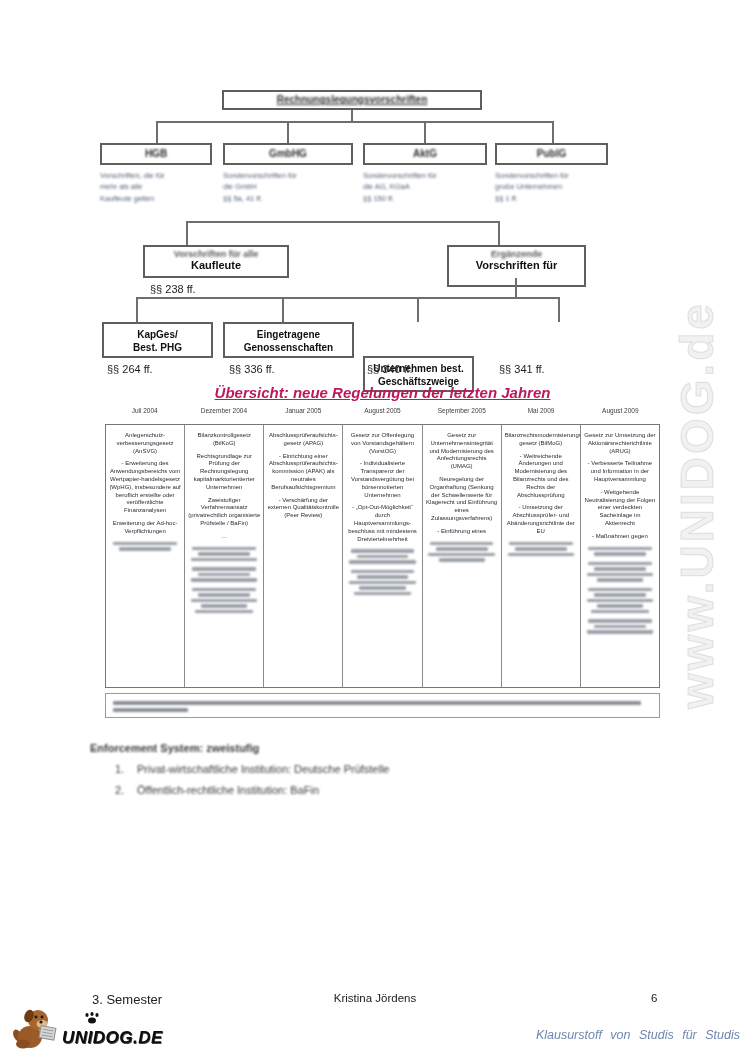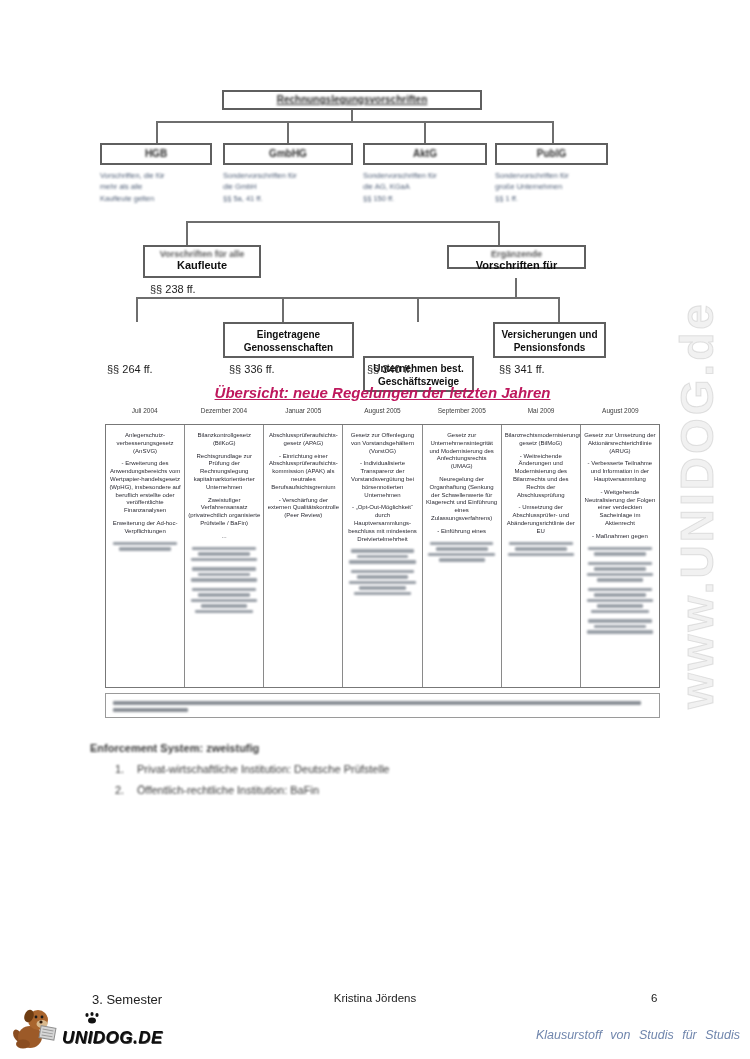--- a/index.html
+++ b/index.html
@@ -86,48 +86,48 @@
 die AG, KGaA
 §§ 150 ff.</div>
   <div class="desc" style="left:495px;top:170px;width:120px;">Sondervorschriften für
 große Unternehmen
 §§ 1 ff.</div>
 
   <div class="line" style="left:186px;top:221px;width:314px;height:2px;"></div>
   <div class="line" style="left:186px;top:221px;width:2px;height:25px;"></div>
   <div class="line" style="left:498px;top:221px;width:2px;height:25px;"></div>
 
-  <div class="box" style="left:143px;top:245px;width:118px;height:33px;">
+  <div class="box" style="left:143px;top:245px;width:146px;height:33px;">
     <div class="mid-line1">Vorschriften für alle</div>
     <div class="mid-line2">Kaufleute</div>
   </div>
-  <div class="box" style="left:447px;top:245px;width:139px;height:24px;">
+  <div class="box" style="left:447px;top:245px;width:139px;height:42px;">
     <div class="mid-line1">Ergänzende</div>
     <div class="mid-line2">Vorschriften für</div>
   </div>
   <div class="ref" style="left:150px;top:283px;">§§ 238 ff.</div>
 
   <div class="line" style="left:515px;top:278px;width:2px;height:21px;"></div>
   <div class="line" style="left:136px;top:297px;width:424px;height:2px;"></div>
   <div class="line" style="left:136px;top:298px;width:2px;height:24px;"></div>
   <div class="line" style="left:282px;top:298px;width:2px;height:24px;"></div>
   <div class="line" style="left:417px;top:298px;width:2px;height:24px;"></div>
   <div class="line" style="left:558px;top:298px;width:2px;height:24px;"></div>
 
+  <div class="box" style="left:102px;top:322px;width:111px;height:36px;">
+    <div class="lvl3-title">KapGes/
+Best. PHG</div>
+  </div>
   <div class="box" style="left:223px;top:322px;width:131px;height:36px;">
     <div class="lvl3-title">Eingetragene
 Genossenschaften</div>
   </div>
   <div class="box" style="left:363px;top:328px;width:111px;height:36px;margin-top:28px;">
     <div class="lvl3-title">Unternehmen best.
 Geschäftszweige</div>
-  </div>
-  <div class="box" style="left:493px;top:322px;width:113px;height:36px;">
-    <div class="lvl3-title">Versicherungen und
-Pensionsfonds</div>
   </div>
 
   <div class="ref" style="left:107px;top:363px;">§§ 264 ff.</div>
   <div class="ref" style="left:229px;top:363px;">§§ 336 ff.</div>
   <div class="ref" style="left:367px;top:363px;">§§ 340 ff.</div>
   <div class="ref" style="left:499px;top:363px;">§§ 341 ff.</div>
 
   <div class="tl-title" style="color: #be185d; text-decoration: underline;">Übersicht: neue Regelungen der letzten Jahren</div>
   <div class="tl-dates">
       <div class="tl-date">Juli 2004</div>

